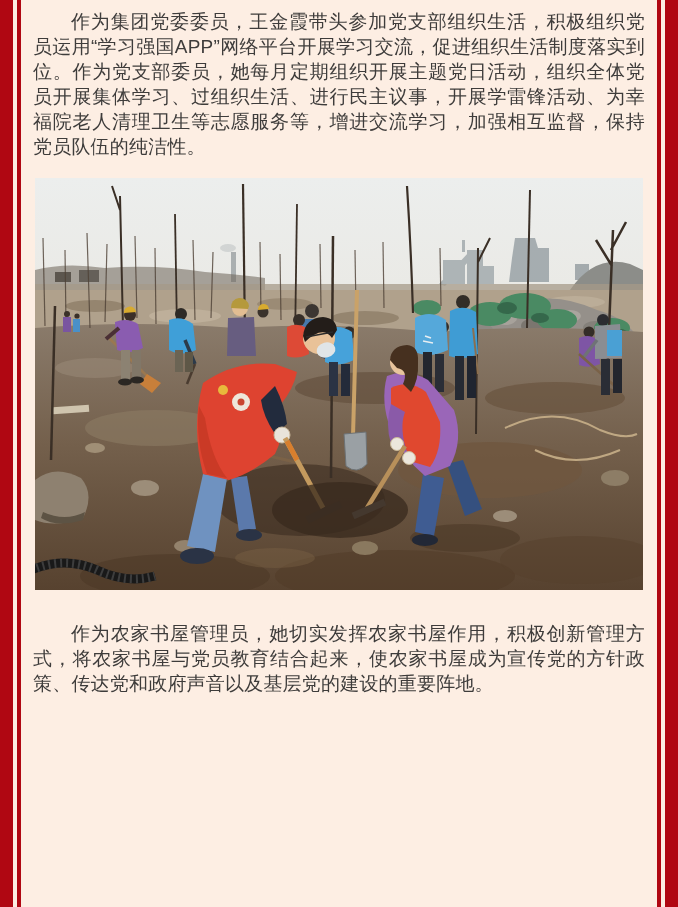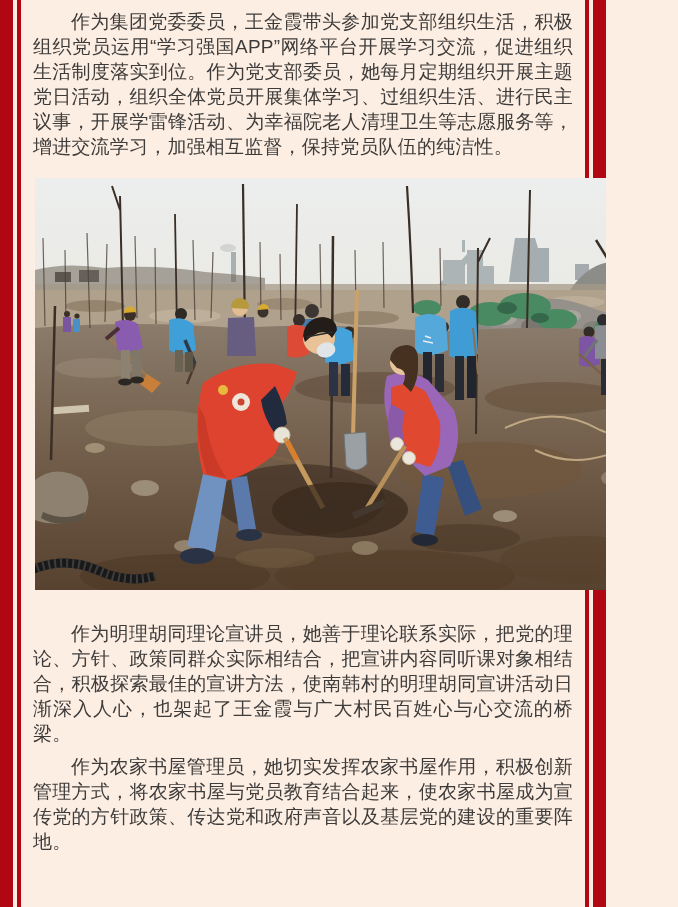--- a/index.html
+++ b/index.html
@@ -3,21 +3,21 @@
 <meta charset="utf-8">
 <style>
   :root{
     --page-bg:#fdeee3;
     --border-red:#b00712;
     --text-color:#3e3c3b;
   }
   html,body{margin:0;padding:0;background:var(--page-bg);}
   .page{
     position:relative;
-    width:606px;height:907px;
+    width:678px;height:907px;
     background:var(--page-bg);
     overflow:hidden;
     font-family:"Liberation Sans","DejaVu Sans",sans-serif;
   }
   .stripe{position:absolute;top:0;bottom:0;background:var(--border-red);}
   .stripe.l-outer{left:0;width:13px;}
   .stripe.l-inner{left:17px;width:4px;}
   .stripe.r-inner{right:17px;width:4px;}
   .stripe.r-outer{right:0;width:13px;}
   .content{
@@ -304,16 +304,15 @@
           <path d="M318,338 L350,324" stroke="#44382e" stroke-width="7"></path>
         </g>
 
         <g fill="none">
           <path d="M-4,392 Q30,378 62,392 Q92,406 120,398" stroke="#191919" stroke-width="9"></path>
           <path d="M-4,392 Q30,378 62,392 Q92,406 120,398" stroke="#3d3d3d" stroke-width="9" stroke-dasharray="2 4"></path>
         </g>
       </svg>
     </figure>
 
-    <p class="para">作为明理胡同理论宣讲员，她善于理论联系实际，把党的理论、方针、政策同群众实际相结合，把宣讲内容同听课对象相结合，积极探索最佳的宣讲方法，使南韩村的明理胡同宣讲活动日渐深入人心，也架起了王金霞与广大村民百姓心与心交流的桥梁。</p>
     <p class="para">作为农家书屋管理员，她切实发挥农家书屋作用，积极创新管理方式，将农家书屋与党员教育结合起来，使农家书屋成为宣传党的方针政策、传达党和政府声音以及基层党的建设的重要阵地。</p>
   </div>
 </div>
 
 </body></html>

